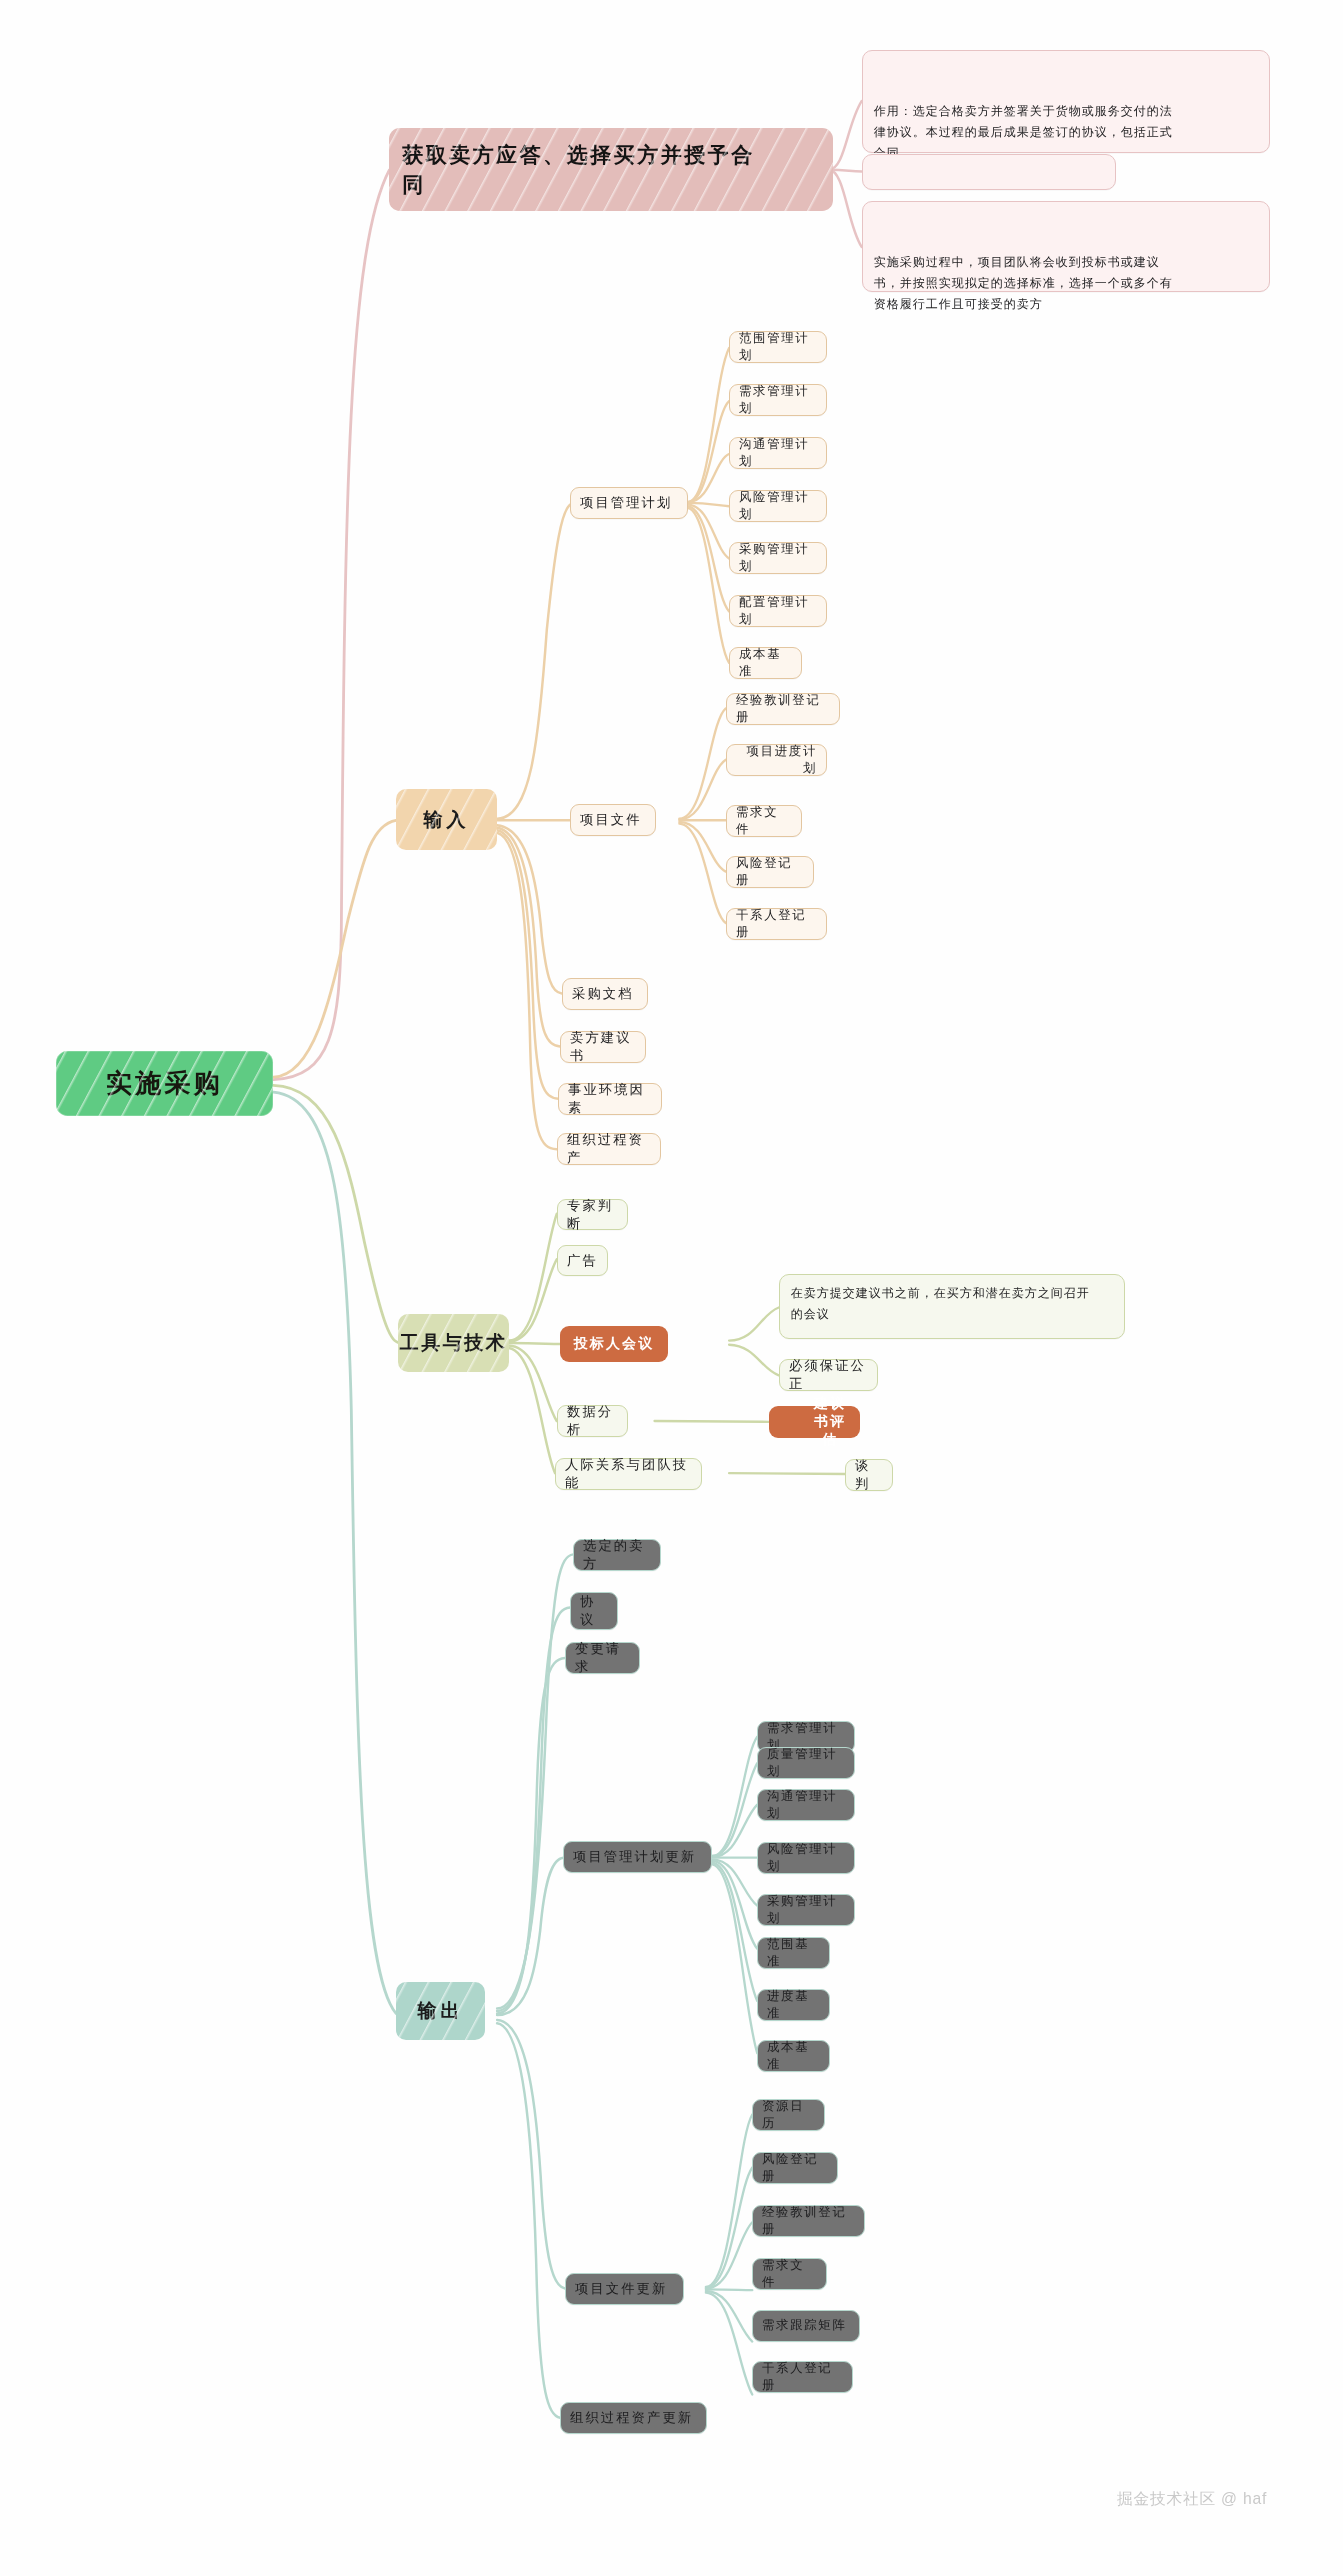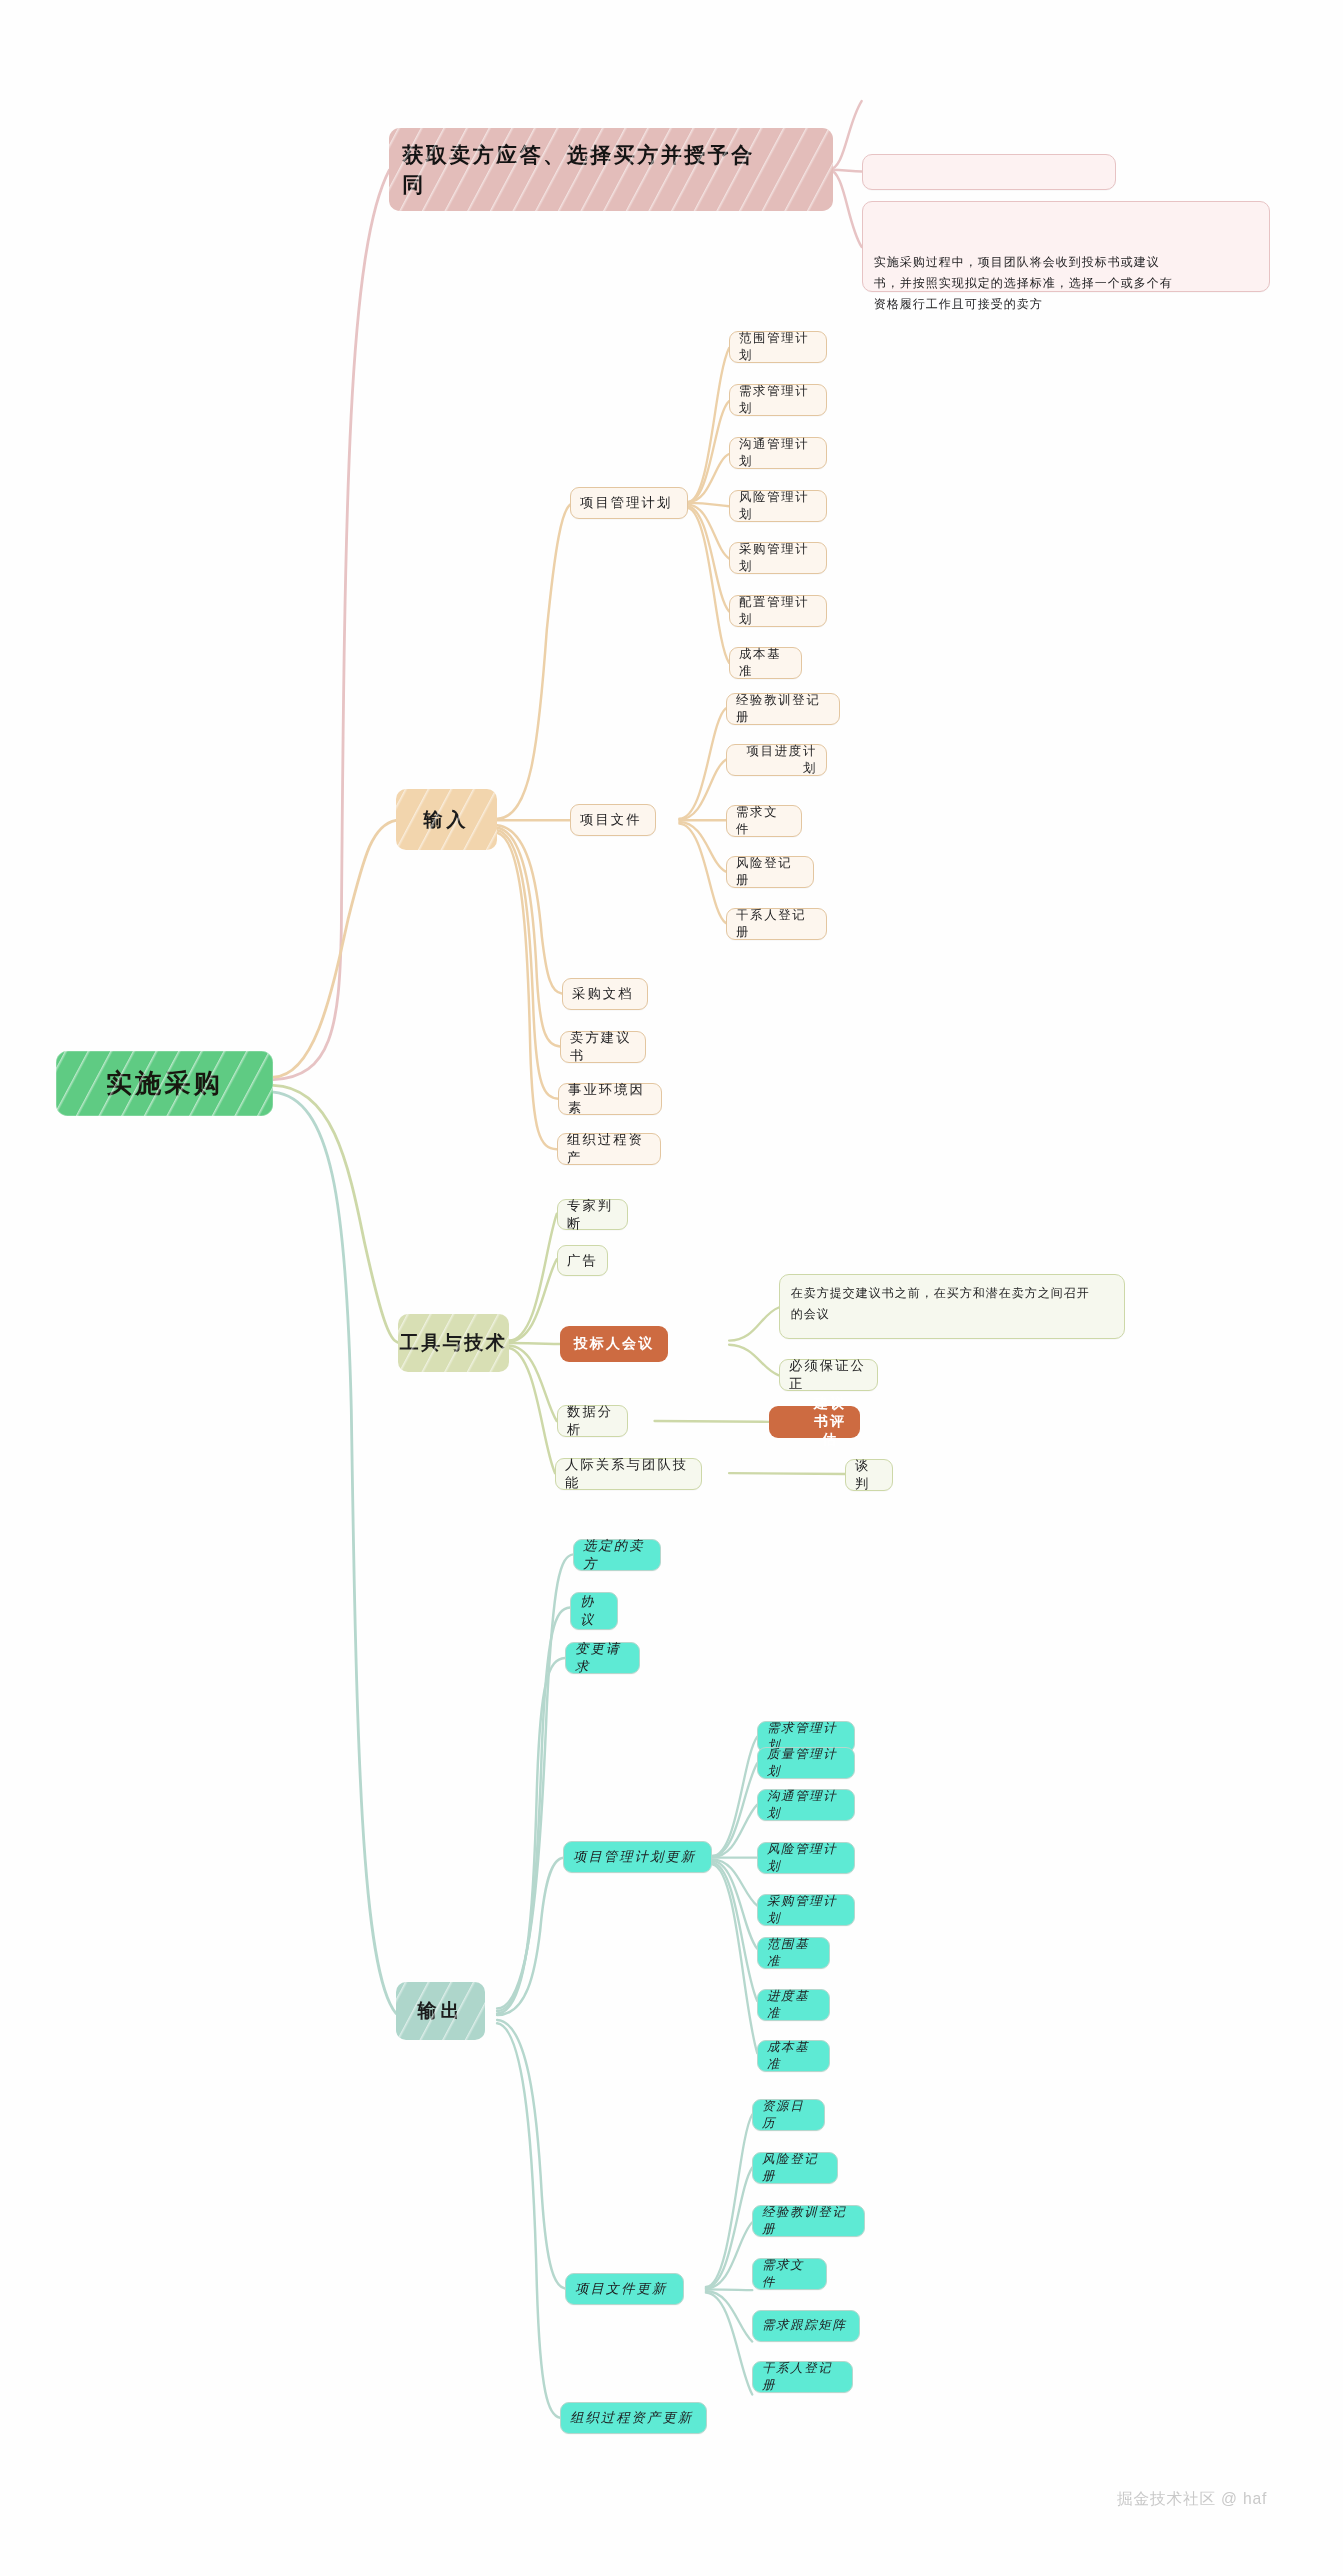--- a/index.html
+++ b/index.html
@@ -77,21 +77,21 @@
     border:1.7px solid #e3c6a0;
     background:#fdf6ee;
     font-size:12.4px;
     letter-spacing:1.7px;
     padding:12px 9px;
     box-shadow:0 0.8px 0 rgba(0,0,0,.03);
   }
   .leaf.mid{font-size:13.3px;letter-spacing:2.1px;}
   .leaf-or{border-color:#e3c6a0;background:#fdf6ee;}
   .leaf-gn{border-color:#cdd8a8;background:#f6f8ee;}
-  .leaf-tl{border-color:#b5d7cd;background:#5eead4;font-style:italic;}
+  .leaf-tl{border-color:#b5d7cd;background:#737373;}
   .leaf-pk{border-color:#e7c3c4;background:#fdf2f2;}
 
   
   .pinkhead{
     background:#e3bdba;
     border-radius:10.8px;
     font-size:21px;
     font-weight:bold;
     letter-spacing:2.5px;
     line-height:30px;
@@ -214,20 +214,25 @@
       <path d="M852 2765 C 884 2766 890 2810 908 2826" stroke="#b5d7cd" stroke-width="2.8"></path>
       <path d="M852 2767 C 884 2769 890 2856 908 2890" stroke="#b5d7cd" stroke-width="2.8"></path>
     </g>
   </svg>
 
   <div class="node pinkhead hatch" style="left:389px;top:128px;width:444px;height:83px;">
     <span class="txt">获取卖方应答、选择买方并授予合
 同</span>
   </div>
 
+  <div class="node leaf leaf-pk note" style="left:862px;top:50px;width:408px;height:103px;">
+    <span class="txt">作用：选定合格卖方并签署关于货物或服务交付的法
+律协议。本过程的最后成果是签订的协议，包括正式
+合同</span>
+  </div>
   <div class="node leaf leaf-pk note" style="left:862px;top:154px;width:254px;height:36px;padding-top:5.8px;">
     <span class="txt">时机：在整个项目期间定期开展</span>
   </div>
   <div class="node leaf leaf-pk note" style="left:862px;top:201px;width:408px;height:91px;">
     <span class="txt">实施采购过程中，项目团队将会收到投标书或建议
 书，并按照实现拟定的选择标准，选择一个或多个有
 资格履行工作且可接受的卖方</span>
   </div>
 
   <div class="node root hatch" style="left:56px;top:1051px;width:217px;height:65px;">

